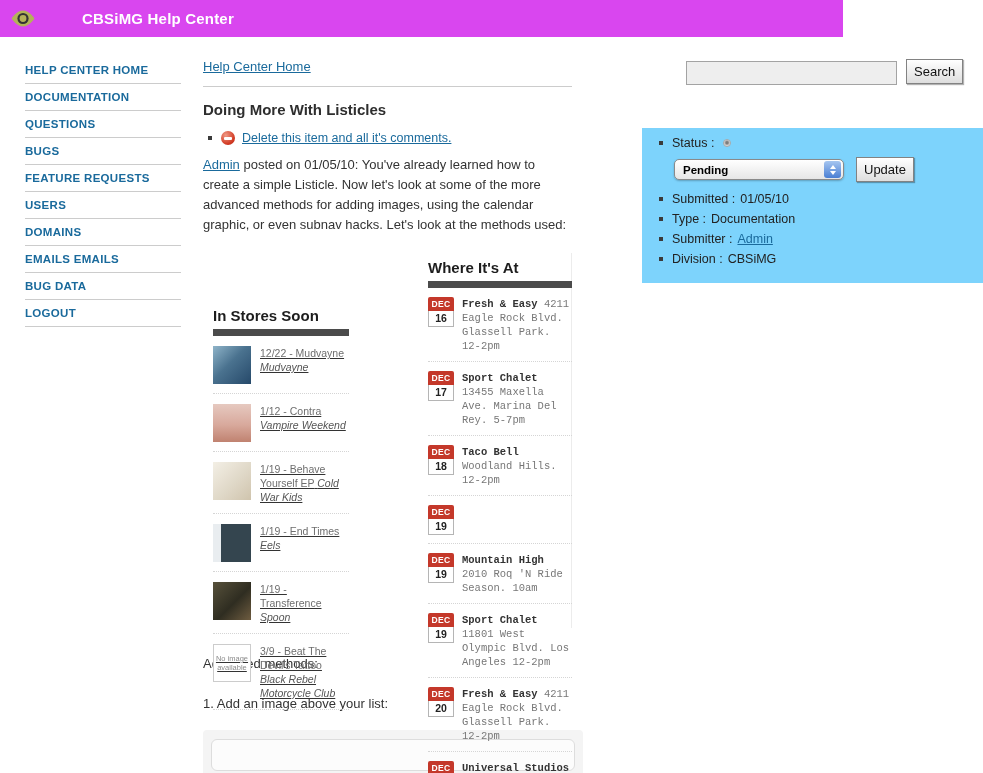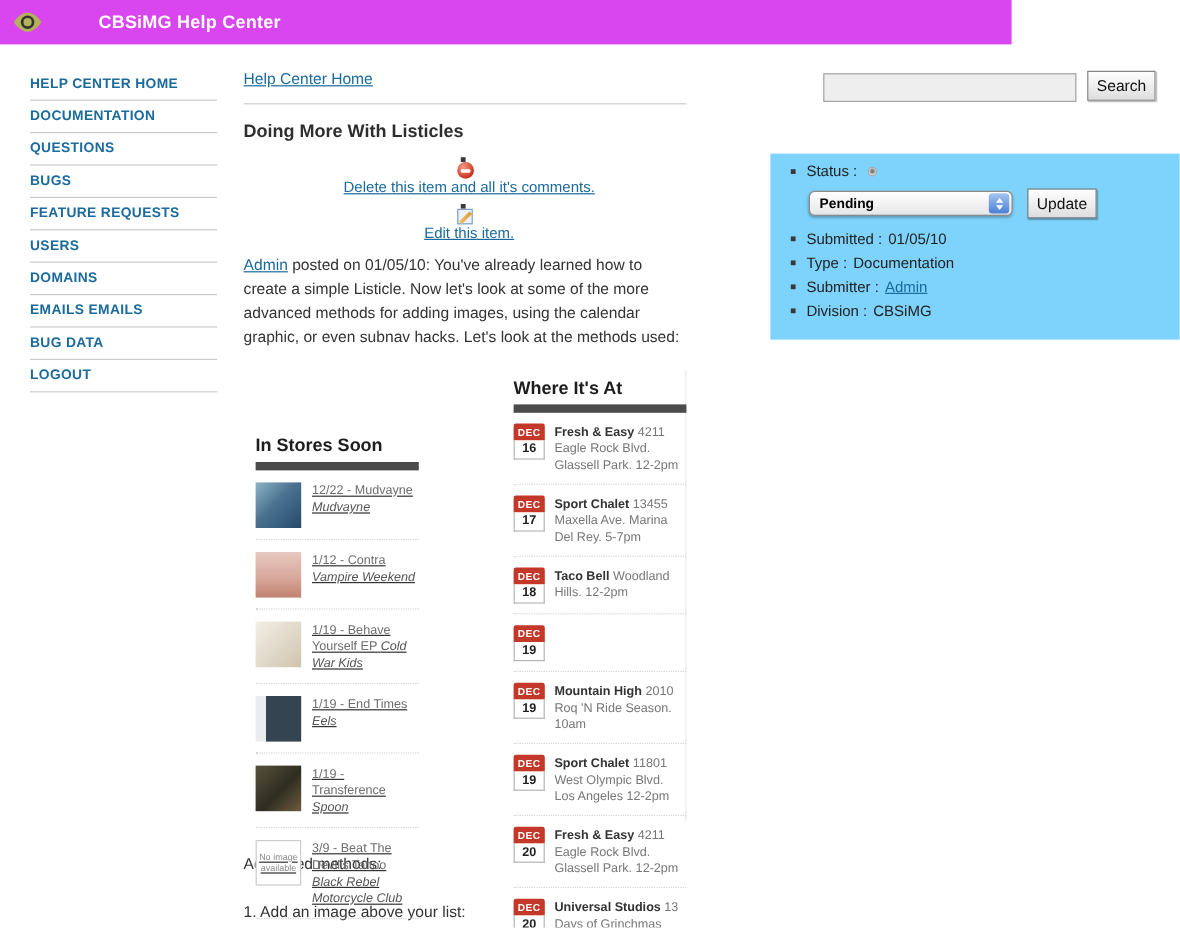--- a/index.html
+++ b/index.html
@@ -26,21 +26,21 @@
     letter-spacing:.3px; line-height:13px; display:block;
   }
 
   
   .main { position:absolute; left:203px; top:57px; width:369px; }
   .breadcrumb a { font-size:13px; text-decoration:underline; }
   .rule { border-top:1px solid #ccc; margin-top:11px; }
   .page-title { font-size:15px; font-weight:bold; color:#2e2e2e; margin-top:14px; }
 
   .actions { list-style:none; margin-top:13px; }
-  .actions li { display:flex; align-items:center; margin-bottom:7px;flex-direction:column; }
+  .actions li { display:flex; align-items:center; margin-bottom:7px; }
   .sq-bullet { width:4px; height:4px; background:#3a3a3a; margin:0 9px 0 5px; flex:0 0 4px; }
   .actions a { font-size:12.5px; text-decoration:underline; margin-left:7px; }
 
   .icon-delete {
     width:14px; height:14px; border-radius:50%; position:relative; flex:0 0 14px;
     background:radial-gradient(circle at 35% 30%, #f09a86, #d23b24 65%, #b02414 100%);
   }
   .icon-delete::after {
     content:""; position:absolute; left:3px; top:5.5px; width:8px; height:3px;
     background:#fff; border-radius:1px;
@@ -83,21 +83,21 @@
   .cal-list li { display:flex; padding:9px 0 8px; border-bottom:1px dotted #d5d5d5; }
   .cal-badge { width:26px; flex:0 0 26px; margin-right:8px; }
   .cal-month {
     background:#c4382a; color:#fff; font-size:8.5px; font-weight:bold; text-align:center;
     padding:2px 0; border-radius:2px 2px 0 0; letter-spacing:.4px;
   }
   .cal-day {
     background:#fff; border:1px solid #b5b5b5; border-top:0; font-size:10.5px; font-weight:bold;
     color:#222; text-align:center; padding:1px 0 2px;
   }
-  .cal-text { font-size:10.5px; line-height:14px; color:#777; }
+  .cal-text { font-size:10.5px; line-height:14px; color:#777;font-family:Liberation Mono, monospace; }
   .cal-text strong { color:#333; }
 
   .plain { font-size:13px; color:#333; }
   .advanced { margin-top:28px; }
   .step { margin-top:25px; }
 
   .codebox {
     margin-top:19px; width:380px; height:50px; background:#f4f4f4;
     border-radius:4px; padding:9px 8px;
   }
@@ -211,25 +211,20 @@
   <h1 class="page-title">Doing More With Listicles</h1>
 
   <ul class="actions">
 
       <li>
         <span class="sq-bullet"></span>
         <span class="icon-delete"></span>
         <a href="#">Delete this item and all it's comments.</a>
       </li>
 
-      <li>
-        <span class="sq-bullet"></span>
-        <span class="icon-edit"></span>
-        <a href="#">Edit this item.</a>
-      </li>
 
   </ul>
 
   <p class="post"><a href="#">Admin</a><span> posted on 01/05/10: You've already learned how to create a simple Listicle. Now let's look at some of the more advanced methods for adding images, using the calendar graphic, or even subnav hacks. Let's look at the methods used:</span></p>
 
   <div class="listicle">
     <div class="stores-col">
       <div class="col-head">In Stores Soon</div>
       <div class="col-bar"></div>
       <ul class="stores-list">

